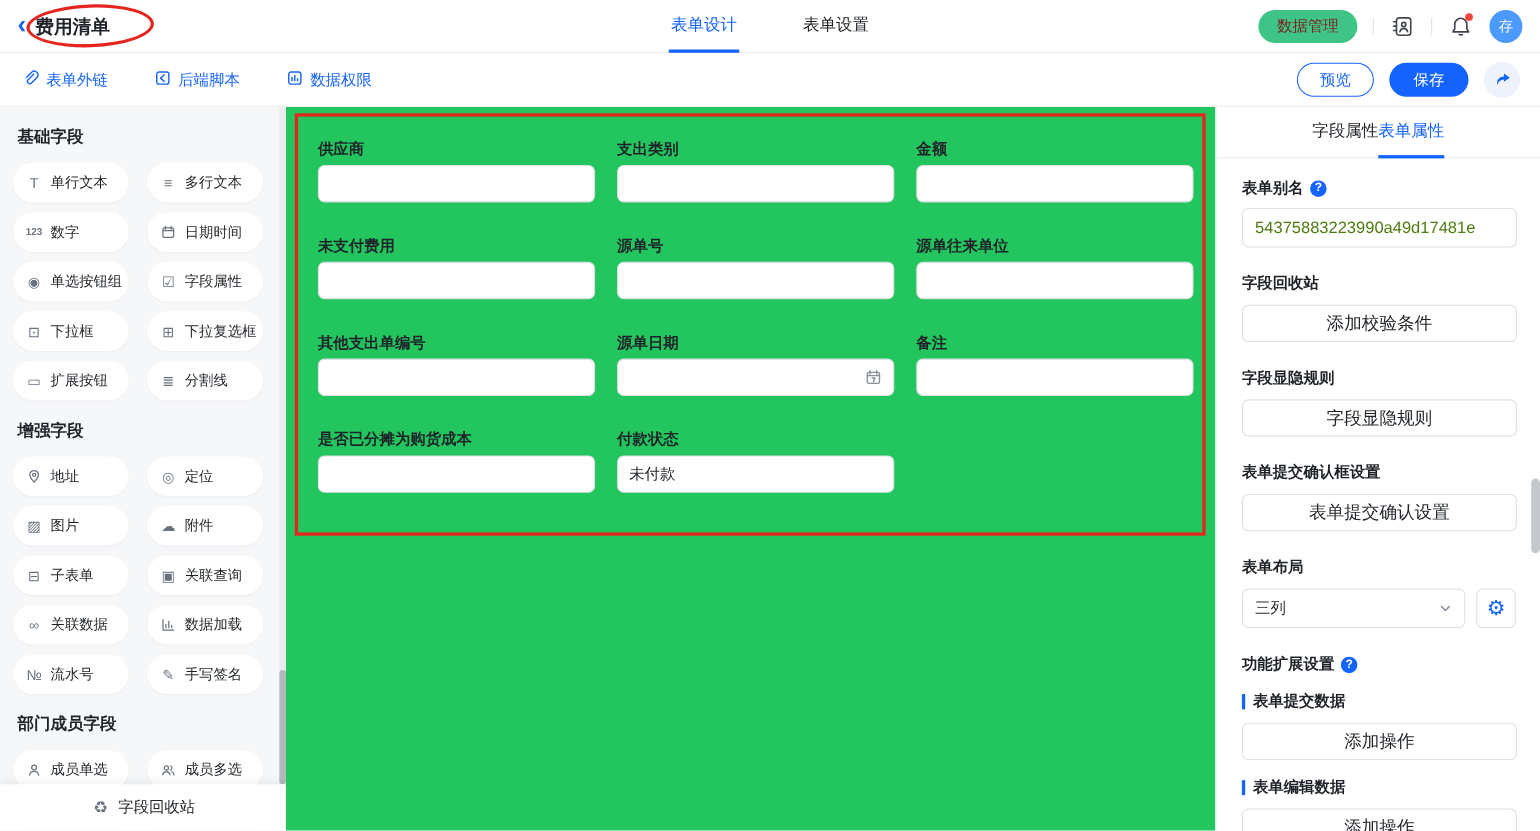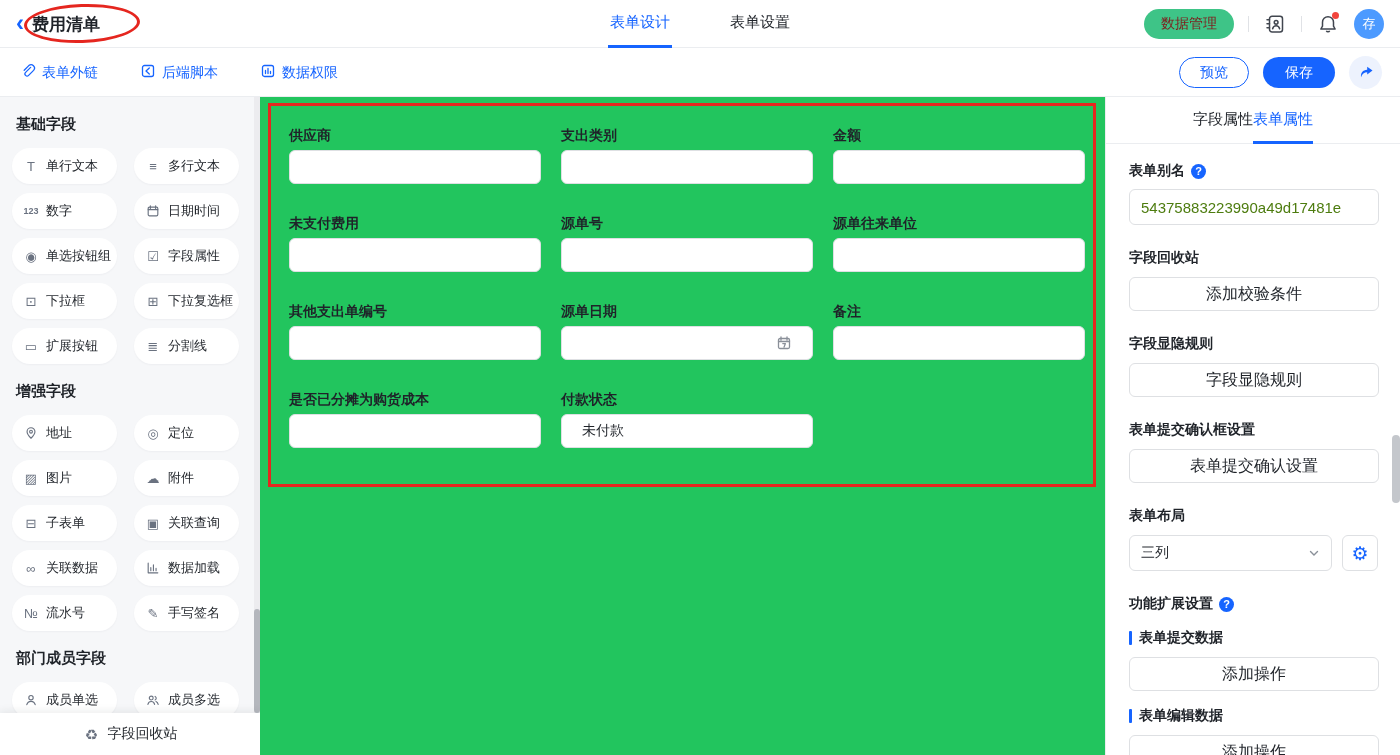--- a/index.html
+++ b/index.html
@@ -67,21 +67,21 @@
 
   
   .canvas { position:absolute; left:260px; top:97px; width:845px; height:658px; background:#22c55e; }
   .red-rect { position:absolute; left:8px; top:6px; width:828px; height:384px;
     border:3px solid #e5261f; pointer-events:none; z-index:10; }
   .form-grid { position:absolute; left:29px; top:30px; display:grid;
     grid-template-columns:252px 252px 252px; column-gap:20px; row-gap:31px; }
   .fcell {}
   .flabel { font-size:14px; font-weight:bold; height:20px; margin-bottom:3px; }
   .finput { height:34px; border:1px solid #dee0e3; border-radius:6px; background:#fff;
-    display:flex; align-items:center; padding:0 20px; font-size:14px; color:#1f2329; justify-content:space-between; }
+    display:flex; align-items:center; padding:0 10px; font-size:14px; color:#1f2329; justify-content:space-between; }
   .finput .cal { color:#8a9099; }
   .finput .cal svg { width:16px; height:16px; display:block; }
 
   
   .panel { position:absolute; left:1105px; top:97px; width:295px; height:658px; background:#fff;
     border-left:1px solid #ebedf0; }
   .p-tabs { height:47px; display:flex; justify-content:center; border-bottom:1px solid #ebedf0; }
   .ptab { height:47px; display:flex; align-items:center; font-size:15px; cursor:pointer;
     border-bottom:3px solid transparent; }
   .ptab.active { color:#1664ff; border-bottom-color:#1664ff; }

